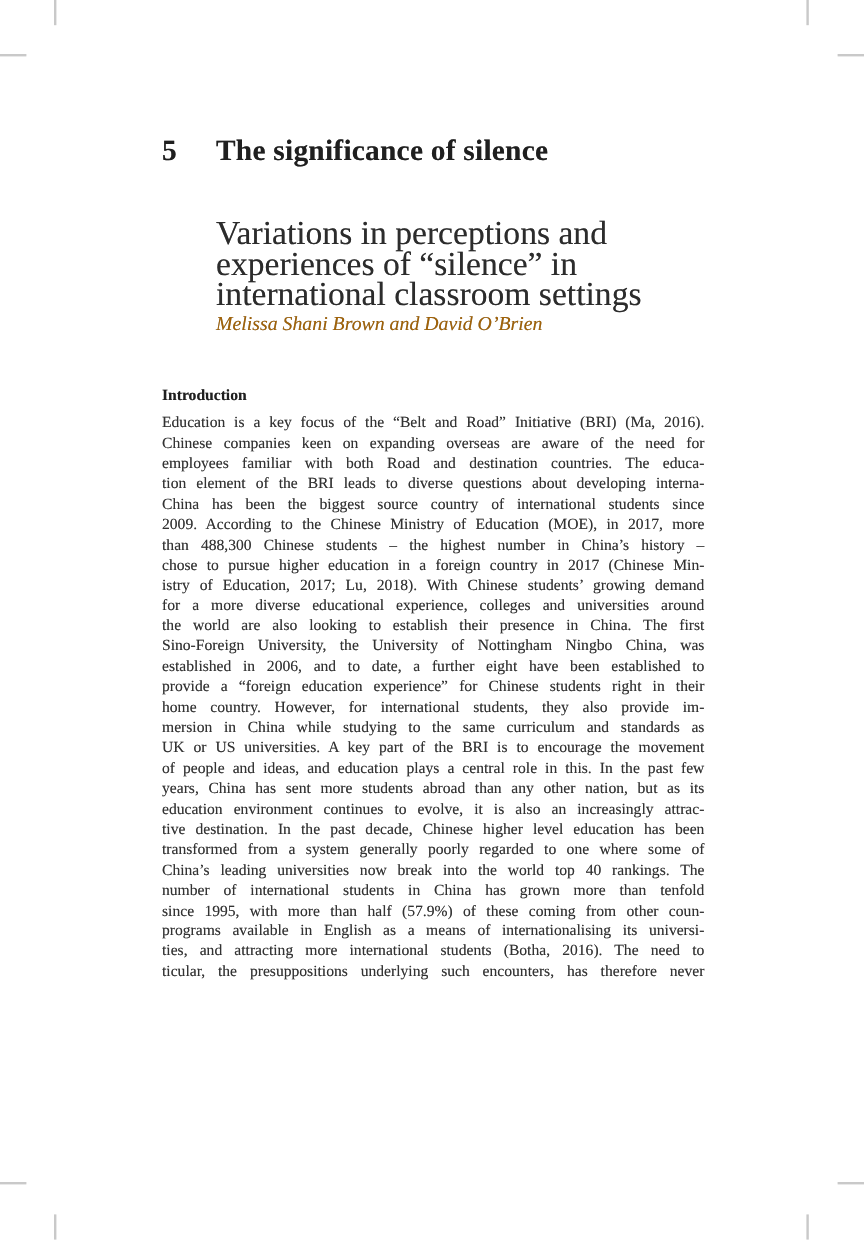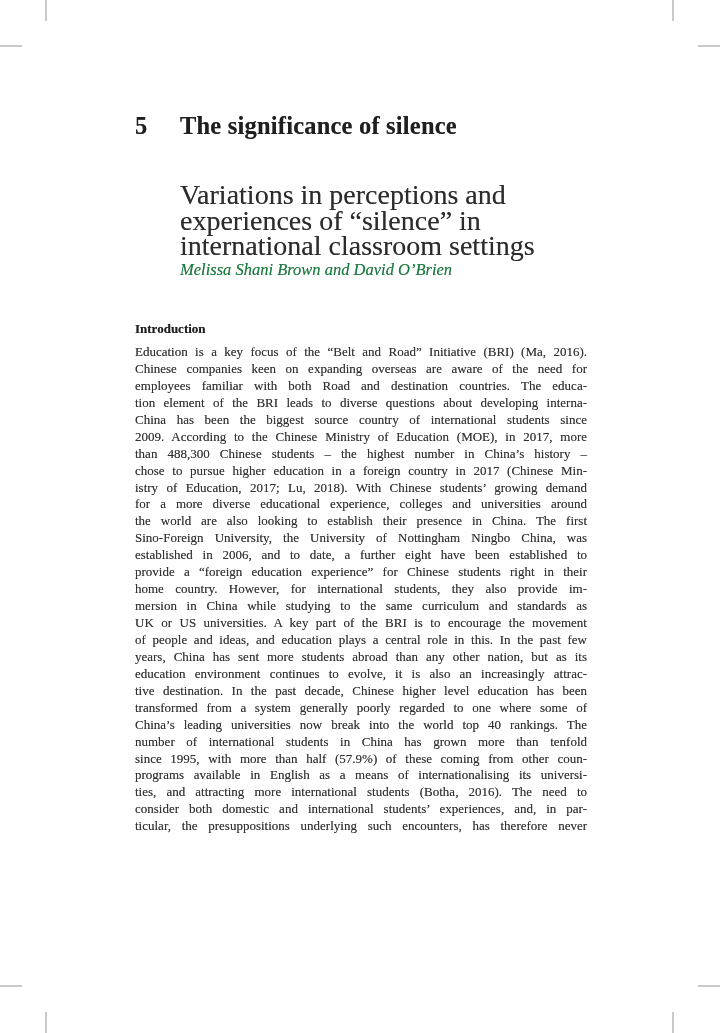--- a/index.html
+++ b/index.html
@@ -53,21 +53,21 @@
     color: #2c2c2c;
     text-shadow: 0 0 0.4px rgba(0,0,0,0.45);
     margin-top: 20px;
   }
   .author-line {
     position: absolute;
     left: 180px; top: 260px;
     width: 420px;
     font-size: 16.5px;
     font-style: italic;
-    color: #15803d;
+    color: #a16207;
     text-shadow: 0 0 0.4px rgba(0,0,0,0.4);
   }
   .section-heading {
     position: absolute;
     left: 135px; top: 321px;
     font-size: 13px;
     font-weight: bold;
     color: var(--ink-strong);
     text-shadow: 0 0 0.3px rgba(0,0,0,0.5);
   }
@@ -137,17 +137,16 @@
       <div class="body-line">of people and ideas, and education plays a central role in this. In the past few</div>
       <div class="body-line">years, China has sent more students abroad than any other nation, but as its</div>
       <div class="body-line">education environment continues to evolve, it is also an increasingly attrac-</div>
       <div class="body-line">tive destination. In the past decade, Chinese higher level education has been</div>
       <div class="body-line">transformed from a system generally poorly regarded to one where some of</div>
       <div class="body-line">China’s leading universities now break into the world top 40 rankings. The</div>
       <div class="body-line">number of international students in China has grown more than tenfold</div>
       <div class="body-line">since 1995, with more than half (57.9%) of these coming from other coun-</div>
       <div class="body-line">programs available in English as a means of internationalising its universi-</div>
       <div class="body-line">ties, and attracting more international students (Botha, 2016). The need to</div>
-      <div class="body-line">consider both domestic and international students’ experiences, and, in par-</div>
       <div class="body-line">ticular, the presuppositions underlying such encounters, has therefore never</div>
     </div>
 
 </div>
 
 </body></html>

